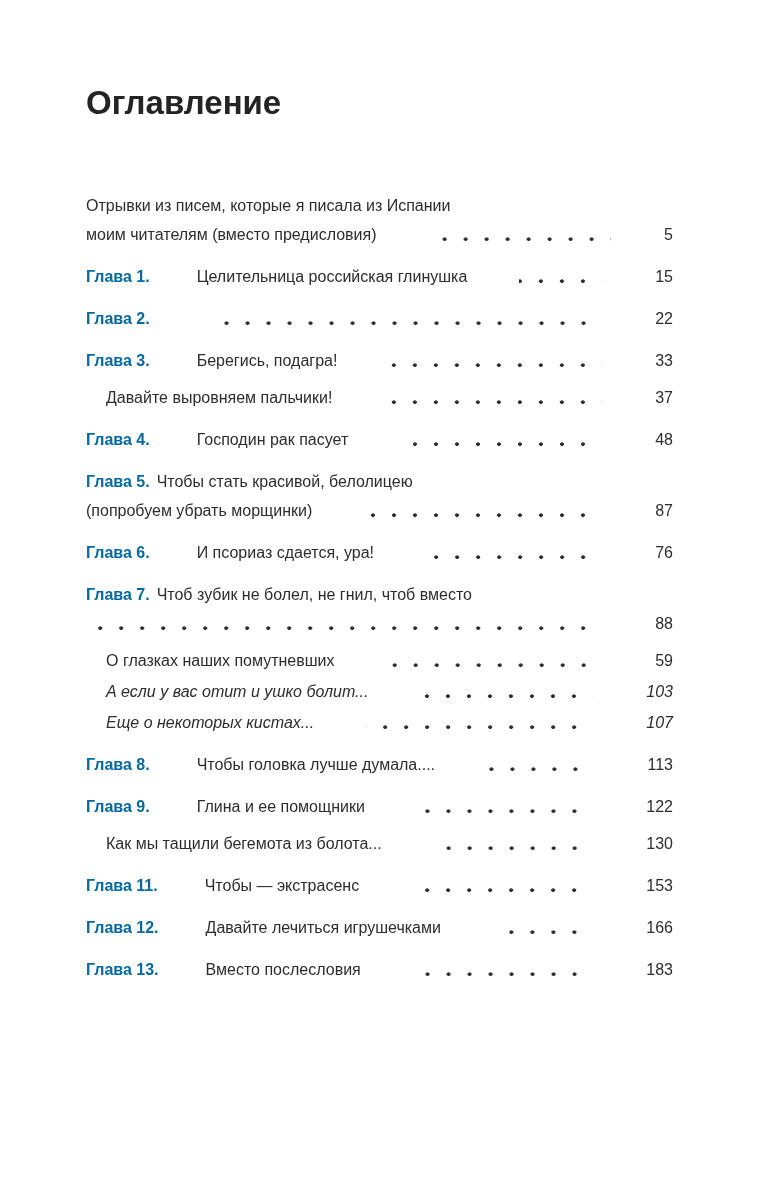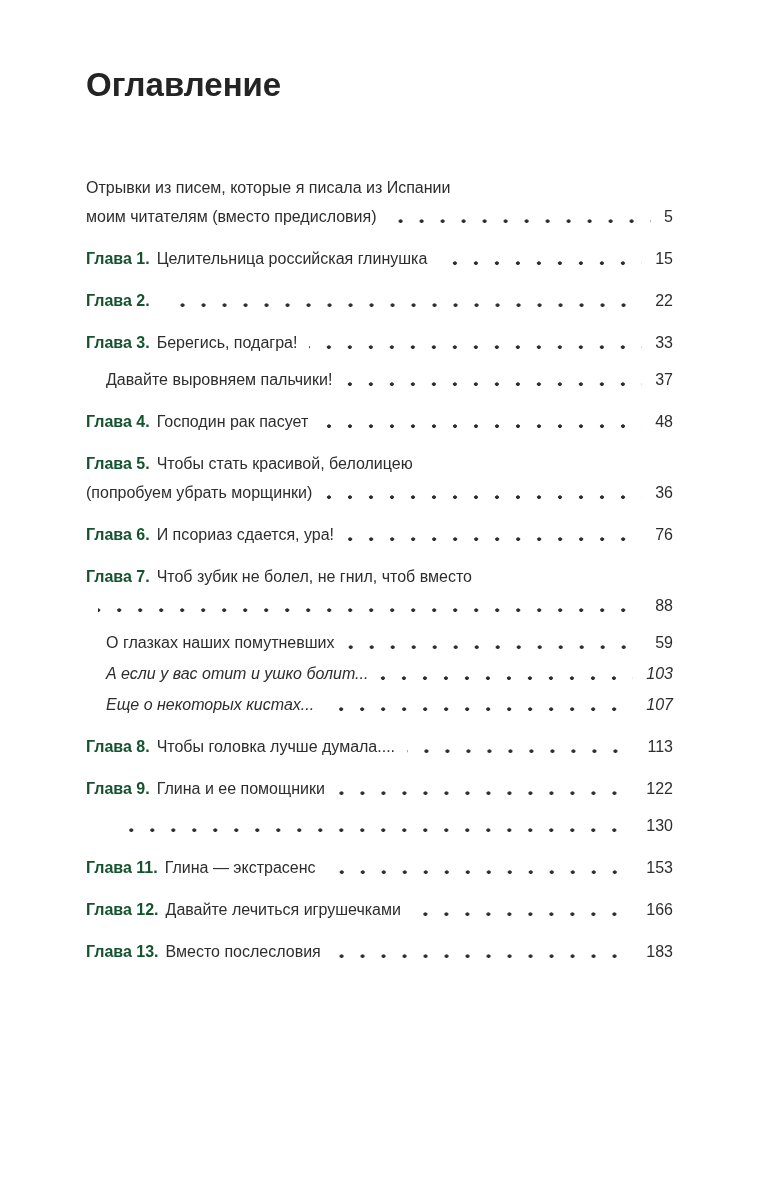--- a/index.html
+++ b/index.html
@@ -11,21 +11,21 @@
     width: 761px;
     height: 1200px;
     overflow: hidden;
     font-family: "Liberation Sans", "DejaVu Sans", sans-serif;
     color: #2d2d2d;
   }
   .page {
     box-sizing: border-box;
     width: 761px;
     height: 1200px;
-    padding: 68px 88px 0 86px;
+    padding: 86px 88px 0 86px;
     background: #ffffff;
   }
   .title {
     font-size: 33px;
     line-height: 1;
     font-weight: 700;
     color: #242424;
     margin: 0 0 72px 0;
   }
   .toc { width: 100%; }
@@ -34,26 +34,27 @@
   .entry:not(.indent) + .entry.indent { margin-top: -5px; }
   .entry.indent + .entry.indent { margin-top: -11px; font-style: italic; }
   .line {
     font-size: 16px;
     line-height: 29px;
     white-space: nowrap;
   }
   .lastline {
     display: flex;
     align-items: flex-end;
+    gap: 40px;
   }
   .lastline .text { flex: 0 0 auto; }
   .bold {
     font-weight: 700;
     margin-right: 7px;
-    color: #14532d;
+    color: #0369a1;
   }
   .leader {
     flex: 1 1 auto;
     min-width: 14px;
     height: 5px;
     align-self: flex-end;
     margin: 0 13px 7px 12px;
     background-image: radial-gradient(circle at 2px 2.2px, #2d2d2d 1.6px, rgba(0,0,0,0) 2.1px);
     background-size: 21px 5px;
     background-repeat: repeat-x;
@@ -114,21 +115,21 @@
           <span class="text">Господин рак пасует</span>
           <span class="leader"></span>
           <span class="pagenum">48</span>
         </div>
       </div>
       <div class="entry">
         <div class="line"><span class="bold">Глава 5.</span><span class="text">Чтобы стать красивой, белолицею</span></div>
         <div class="line lastline">
           <span class="text">(попробуем убрать морщинки)</span>
           <span class="leader"></span>
-          <span class="pagenum">36</span>
+          <span class="pagenum">87</span>
         </div>
       </div>
       <div class="entry">
         <div class="line lastline">
           <span class="bold">Глава 6.</span>
           <span class="text">И псориаз сдается, ура!</span>
           <span class="leader"></span>
           <span class="pagenum">76</span>
         </div>
       </div>
@@ -171,28 +172,29 @@
       <div class="entry">
         <div class="line lastline">
           <span class="bold">Глава 9.</span>
           <span class="text">Глина и ее помощники</span>
           <span class="leader"></span>
           <span class="pagenum">122</span>
         </div>
       </div>
       <div class="entry indent">
         <div class="line lastline">
+          <span class="text">Как мы тащили бегемота из болота...</span>
           <span class="leader"></span>
           <span class="pagenum">130</span>
         </div>
       </div>
       <div class="entry">
         <div class="line lastline">
           <span class="bold">Глава 11.</span>
-          <span class="text">Глина — экстрасенс</span>
+          <span class="text">Чтобы — экстрасенс</span>
           <span class="leader"></span>
           <span class="pagenum">153</span>
         </div>
       </div>
       <div class="entry">
         <div class="line lastline">
           <span class="bold">Глава 12.</span>
           <span class="text">Давайте лечиться игрушечками</span>
           <span class="leader"></span>
           <span class="pagenum">166</span>

